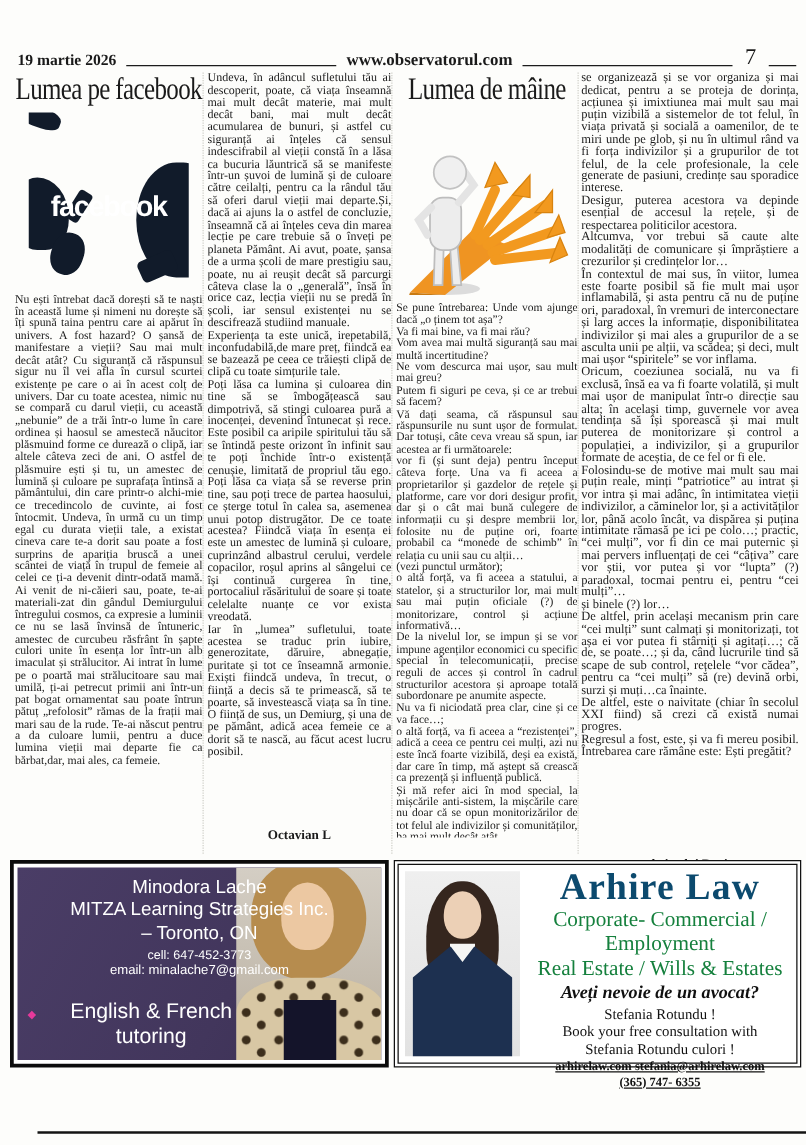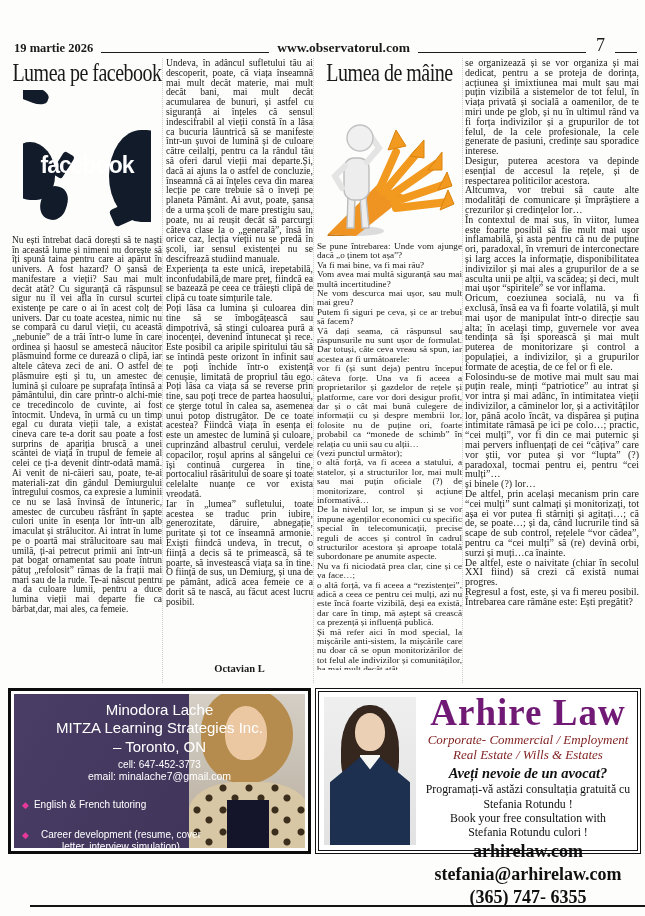--- a/index.html
+++ b/index.html
@@ -60,38 +60,38 @@
   .tutor-face{position:absolute;width:42px;height:54px;left:36px;top:12px;background:#ecc8a2;border-radius:50% 50% 45% 45%;}
   .tutor-coat{position:absolute;left:0;bottom:-6px;width:120px;height:72px;border-radius:40% 40% 0 0;
               background:radial-gradient(circle at 8px 6px,#3c2e1c 3px,transparent 4px),
                          radial-gradient(circle at 20px 16px,#3c2e1c 3px,transparent 4px),
                          #d8c7a4;background-size:26px 22px;}
   .tutor-top{position:absolute;left:38px;bottom:0;width:42px;height:48px;background:#14142a;}
   .ad-left-text{position:relative;z-index:2;padding:7px 8px;text-align:center;}
   .al-name{font-size:15px;line-height:1.22;white-space:nowrap;}
   .al-cell{font-size:10px;margin-top:3px;}
   .al-email{font-size:10.5px;}
-  .al-bullet{font-size:10px;margin-top:17px;display:flex;gap:5px;width:186px;line-height:1.2;}
+  .al-bullet{font-size:17px;margin-top:17px;display:flex;gap:5px;width:186px;line-height:1.2;}
   .diamond::before{content:"◆";color:#e6399b;font-size:9px;line-height:13px;}
 
   #ad-right{left:315px;width:326px;border:4px double #111;background:#fff;
             font-family:"Liberation Serif","DejaVu Serif",serif;}
   .lawyer-photo{position:absolute;left:5px;top:5px;width:92px;height:148px;
                 background:linear-gradient(180deg,#efefef 0%,#e2e2e2 100%);overflow:hidden;}
   .law-hair{position:absolute;width:58px;height:92px;left:17px;top:8px;background:#35261e;border-radius:48% 48% 40% 40%;}
   .law-face{position:absolute;width:30px;height:38px;left:31px;top:16px;background:#ecd0b6;border-radius:50% 50% 46% 46%;}
   .law-shirt{position:absolute;left:36px;top:58px;width:20px;height:30px;background:#f6f6f4;}
   .law-blazer{position:absolute;left:6px;top:60px;width:80px;height:90px;background:#1d3050;
               clip-path:polygon(0 28%,38% 0,50% 14%,62% 0,100% 28%,100% 100%,0 100%);}
   .ad-right-text{margin-left:100px;text-align:center;padding-top:2px;color:#101010;}
-  .ar-firm{font-size:37px;font-weight:bold;color:#701a75;letter-spacing:1px;line-height:1.05;}
-  .ar-line{font-size:13px;color:#7f1d1d;line-height:1.15;font-style:italic;}
+  .ar-firm{font-size:30px;font-weight:bold;color:#0c4a6e;letter-spacing:1px;line-height:1.05;}
+  .ar-line{font-size:17px;color:#15803d;line-height:1.15;}
   .ar-q{font-size:14.5px;font-weight:bold;font-style:italic;margin-top:2px;line-height:1.2;}
   .ar-small{font-size:11.8px;line-height:1.22;}
-  .ar-bold{font-size:18px;font-weight:bold;line-height:1.3;}
+  .ar-bold{font-size:10px;font-weight:bold;line-height:1.3;text-decoration:underline;}
 
   .bottom-rule{position:absolute;left:30px;right:0;top:905px;height:2px;background:#141414;}
 </style>
 </head>
 <body>
 
 <div class="page">
 
   <div class="header">
     <span class="hdr-date">19  martie 2026</span>
@@ -215,21 +215,20 @@
       <div class="law-hair"></div>
       <div class="law-face"></div>
       <div class="law-shirt"></div>
       <div class="law-blazer"></div>
     </div>
     <div class="ad-right-text">
       <div class="ar-firm">Arhire Law</div>
       <div class="ar-line">Corporate- Commercial / Employment</div>
       <div class="ar-line">Real Estate /  Wills &amp; Estates</div>
       <div class="ar-q">Aveți nevoie de un avocat?</div>
-      <div class="ar-small">Programați-vă astăzi consultația gratuită  cu</div>
       <div class="ar-small">Stefania Rotundu !</div>
       <div class="ar-small">Book your free consultation with</div>
       <div class="ar-small">Stefania Rotundu culori !</div>
       <div class="ar-bold">arhirelaw.com  stefania@arhirelaw.com</div>
       <div class="ar-bold">(365) 747- 6355</div>
     </div>
   </div>
 
   <div class="bottom-rule"></div>
 </div>

